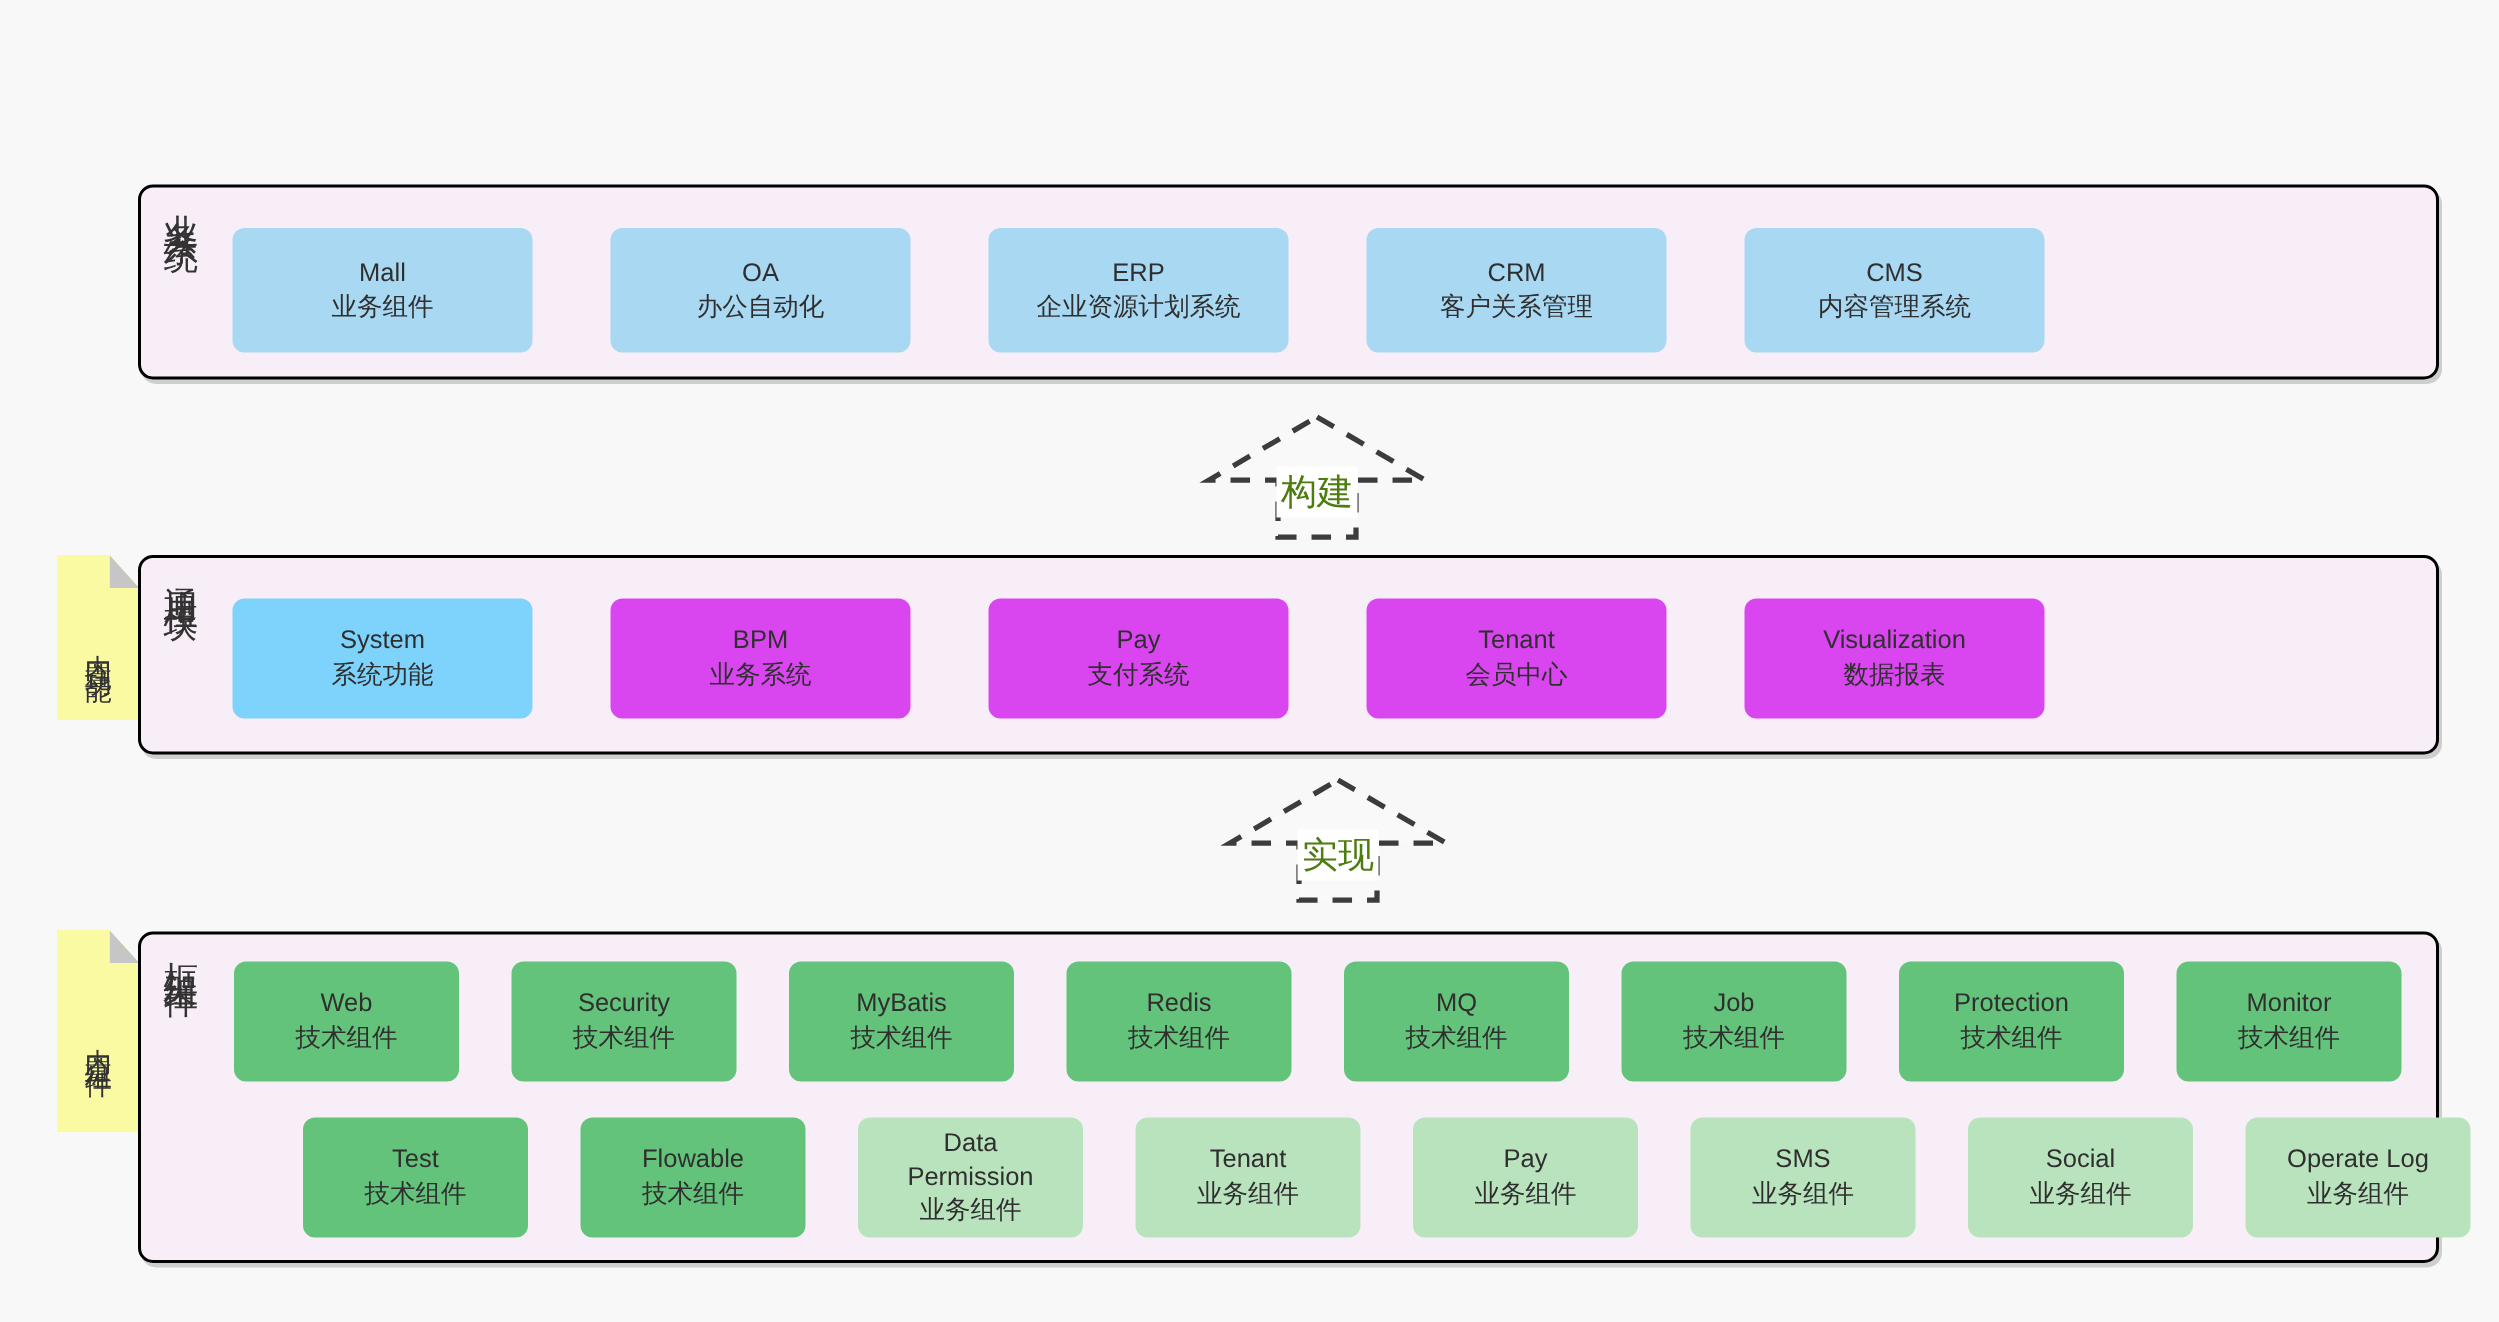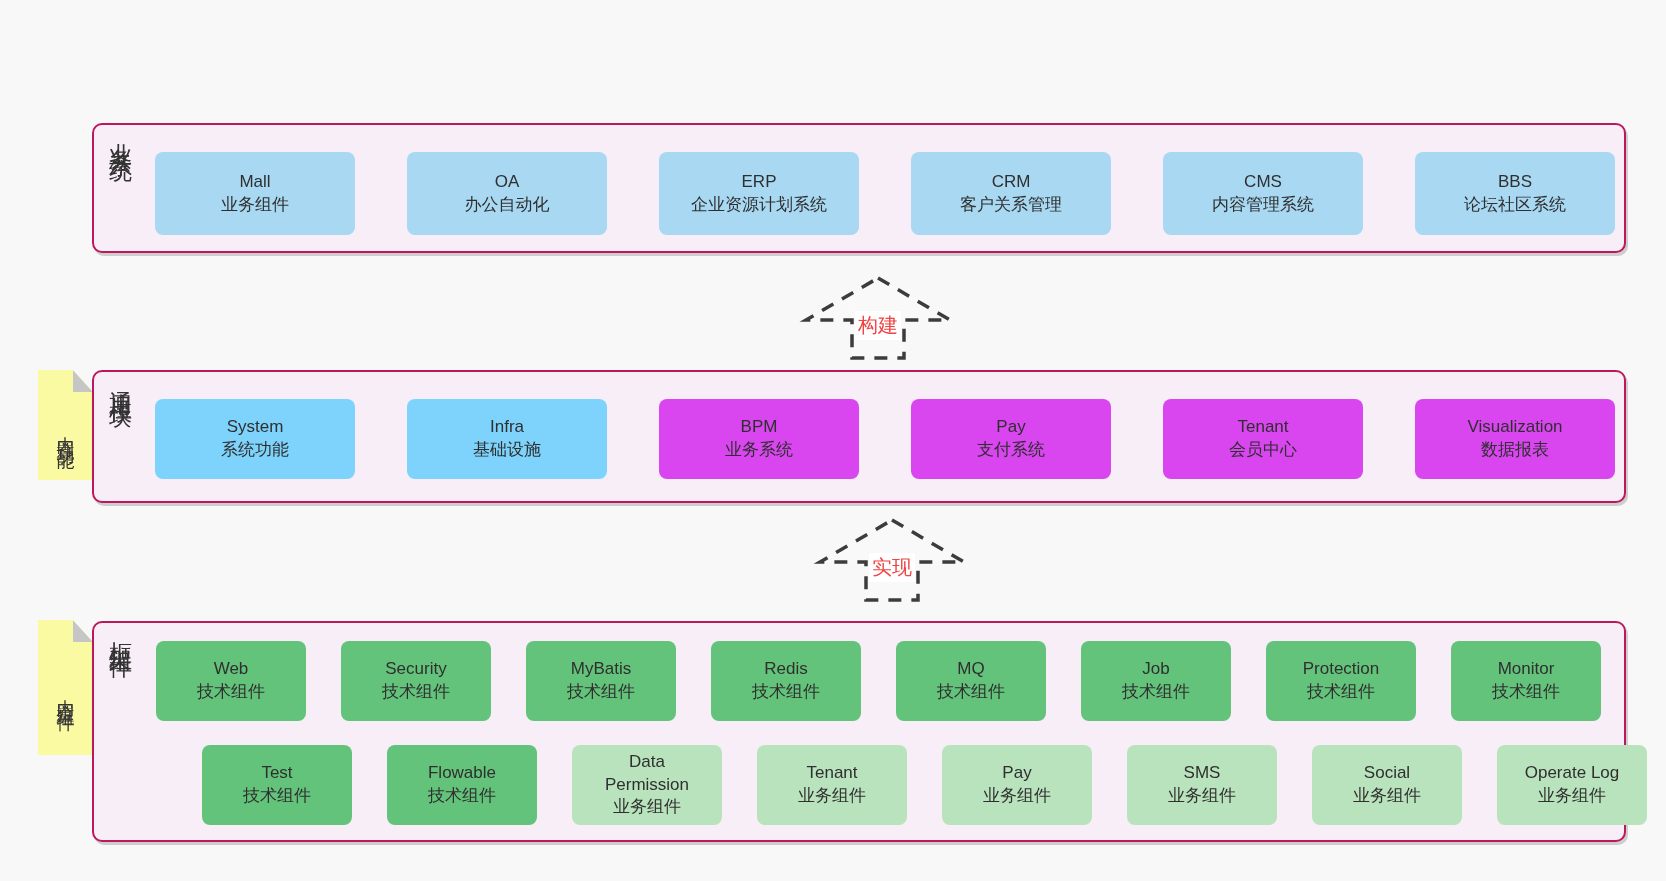--- a/index.html
+++ b/index.html
@@ -11,21 +11,21 @@
     position:relative;
     width:1666px;height:881px;
     background:#f8f8f8;
     overflow:hidden;
   }
   
   .layer{
     position:absolute;
     left:92px;width:1534px;
     background:#f8eef7;
-    border:2px solid #be185d;
+    border:2px solid #000000;
     border-radius:10px;
     box-shadow:2px 3px 0 rgba(60,60,60,0.22);
     box-sizing:border-box;
   }
   .layer-business{top:123px;height:130px;}
   .layer-modules{top:370px;height:133px;}
   .layer-components{top:621px;height:221px;}
 
   .layer-label{
     position:absolute;
@@ -84,22 +84,22 @@
     stroke:#3c3c3c;
     stroke-width:3.5;
     stroke-dasharray:13 10;
   }
   .arrow-label{
     position:absolute;
     left:50%;top:36px;
     transform:translateX(-50%);
     background:#ffffff;
     padding:1px 3px;
-    font-size:20px;
-    color:#ef4444;
+    font-size:24px;
+    color:#4d7c0f;
     white-space:nowrap;
     text-align:center;
   }
   
   .side-tab{
     position:absolute;
     left:38px;width:55px;
     background:#fafaa2;
     clip-path:polygon(0 0,calc(100% - 20px) 0,100% 22px,100% 100%,0 100%);
     display:flex;
@@ -147,24 +147,20 @@
         <span>企业资源计划系统</span>
       </div>
       <div class="box blue">
         <span>CRM</span>
         <span>客户关系管理</span>
       </div>
       <div class="box blue">
         <span>CMS</span>
         <span>内容管理系统</span>
       </div>
-      <div class="box blue">
-        <span>BBS</span>
-        <span>论坛社区系统</span>
-      </div>
     </div>
   </section>
 
   <div class="arrow arrow-build">
     <svg viewBox="0 0 150 86">
       <path d="M75 3 L147 45 L101 45 L101 83 L49 83 L49 45 L3 45 Z"></path>
     </svg>
     <span class="arrow-label">构建</span>
   </div>
 
@@ -173,24 +169,20 @@
     <span class="tab-text">内置功能</span>
   </div>
 
   <section class="layer layer-modules">
     <div class="layer-label">通用模块</div>
     <div class="box-row row-6">
       <div class="box red">
         <span>System</span>
         <span>系统功能</span>
       </div>
-      <div class="box red">
-        <span>Infra</span>
-        <span>基础设施</span>
-      </div>
       <div class="box pink">
         <span>BPM</span>
         <span>业务系统</span>
       </div>
       <div class="box pink">
         <span>Pay</span>
         <span>支付系统</span>
       </div>
       <div class="box pink">
         <span>Tenant</span>

